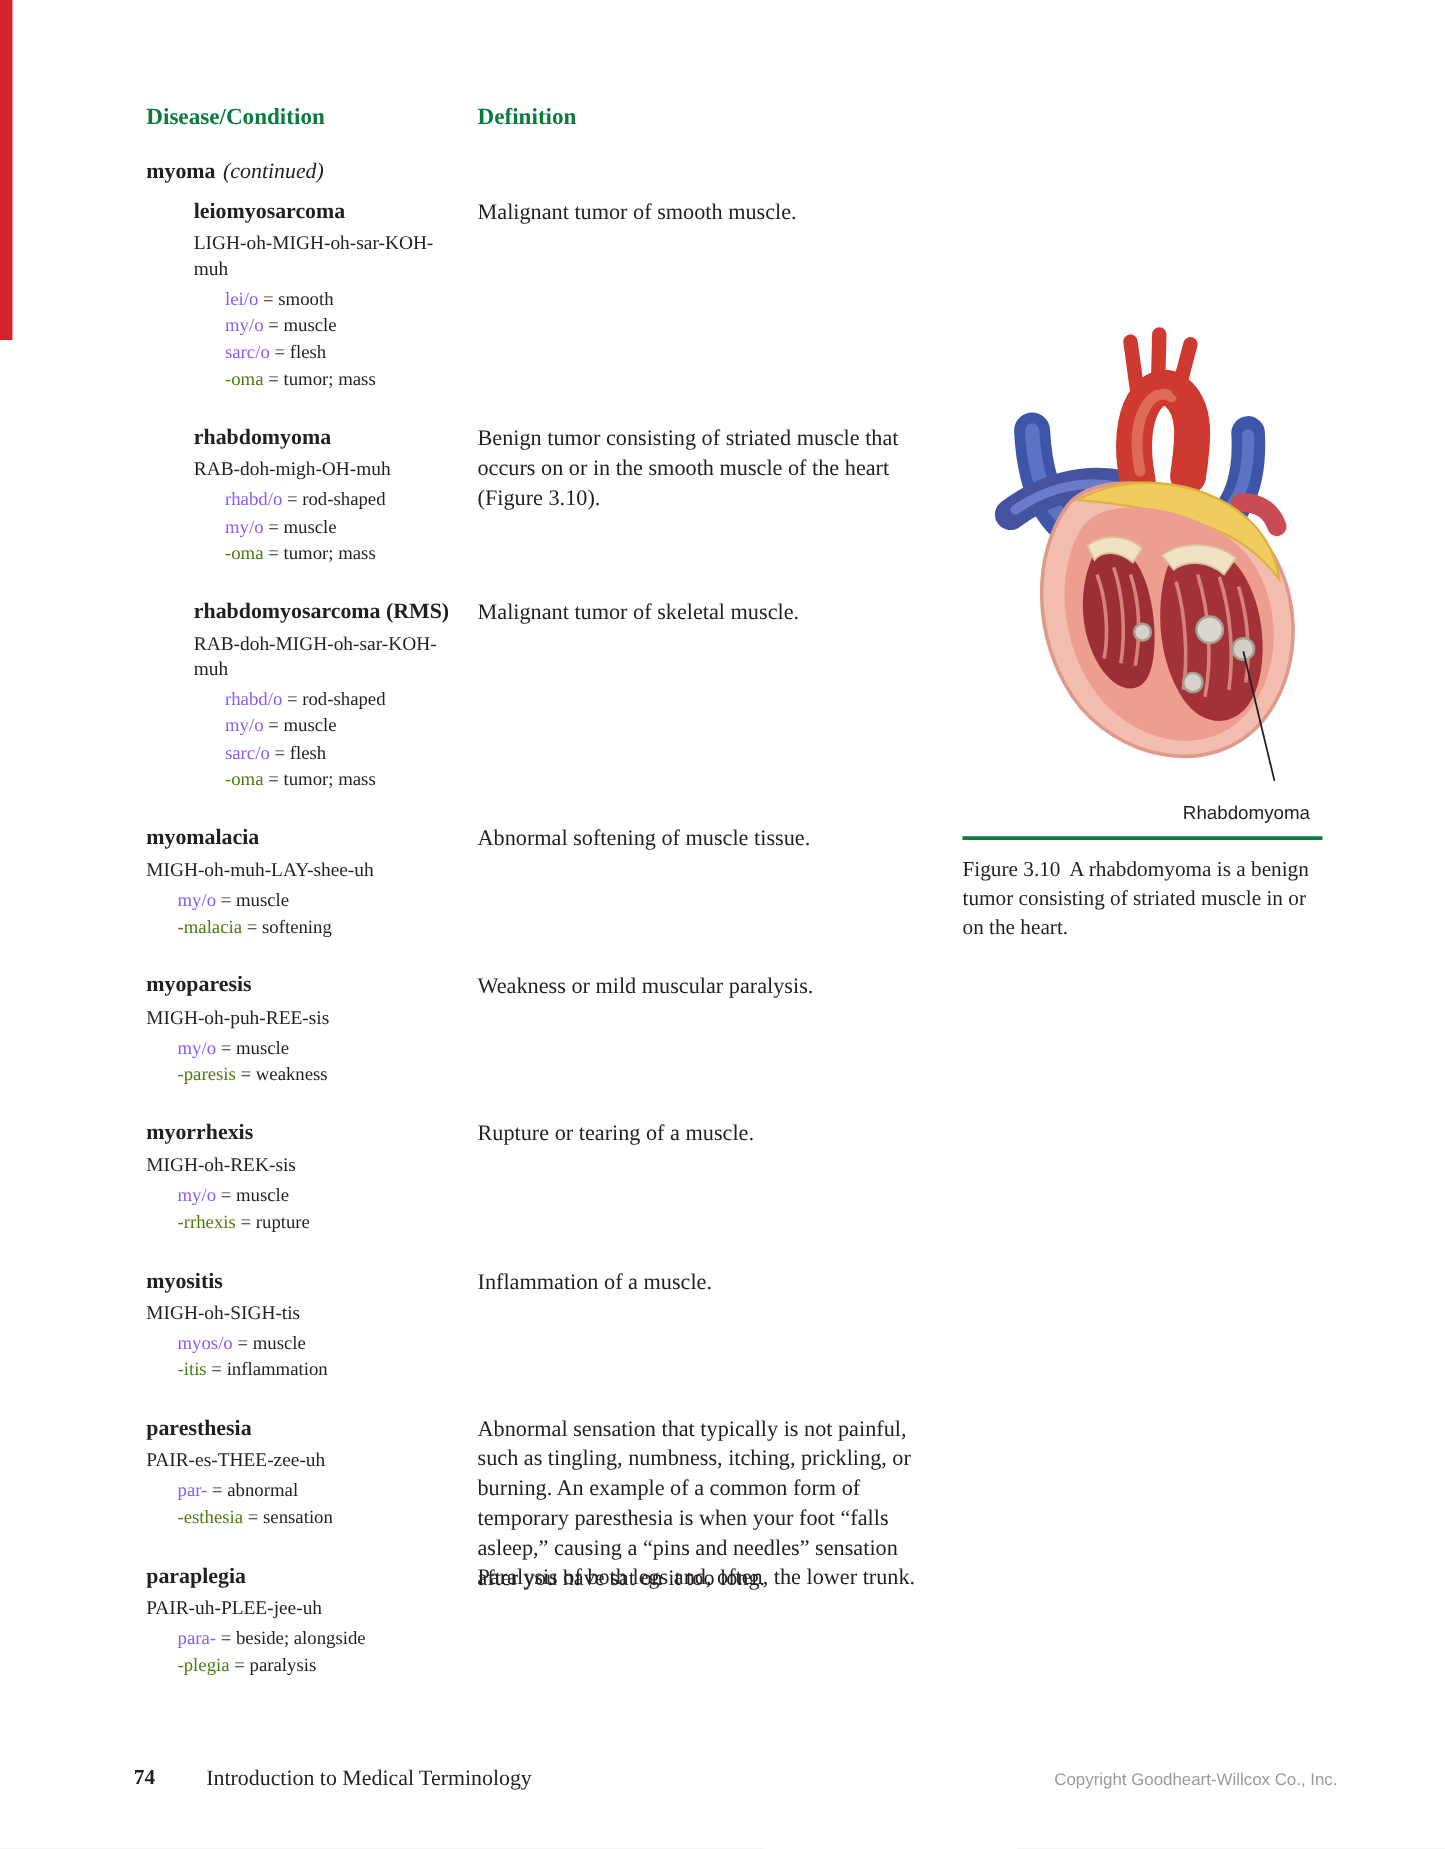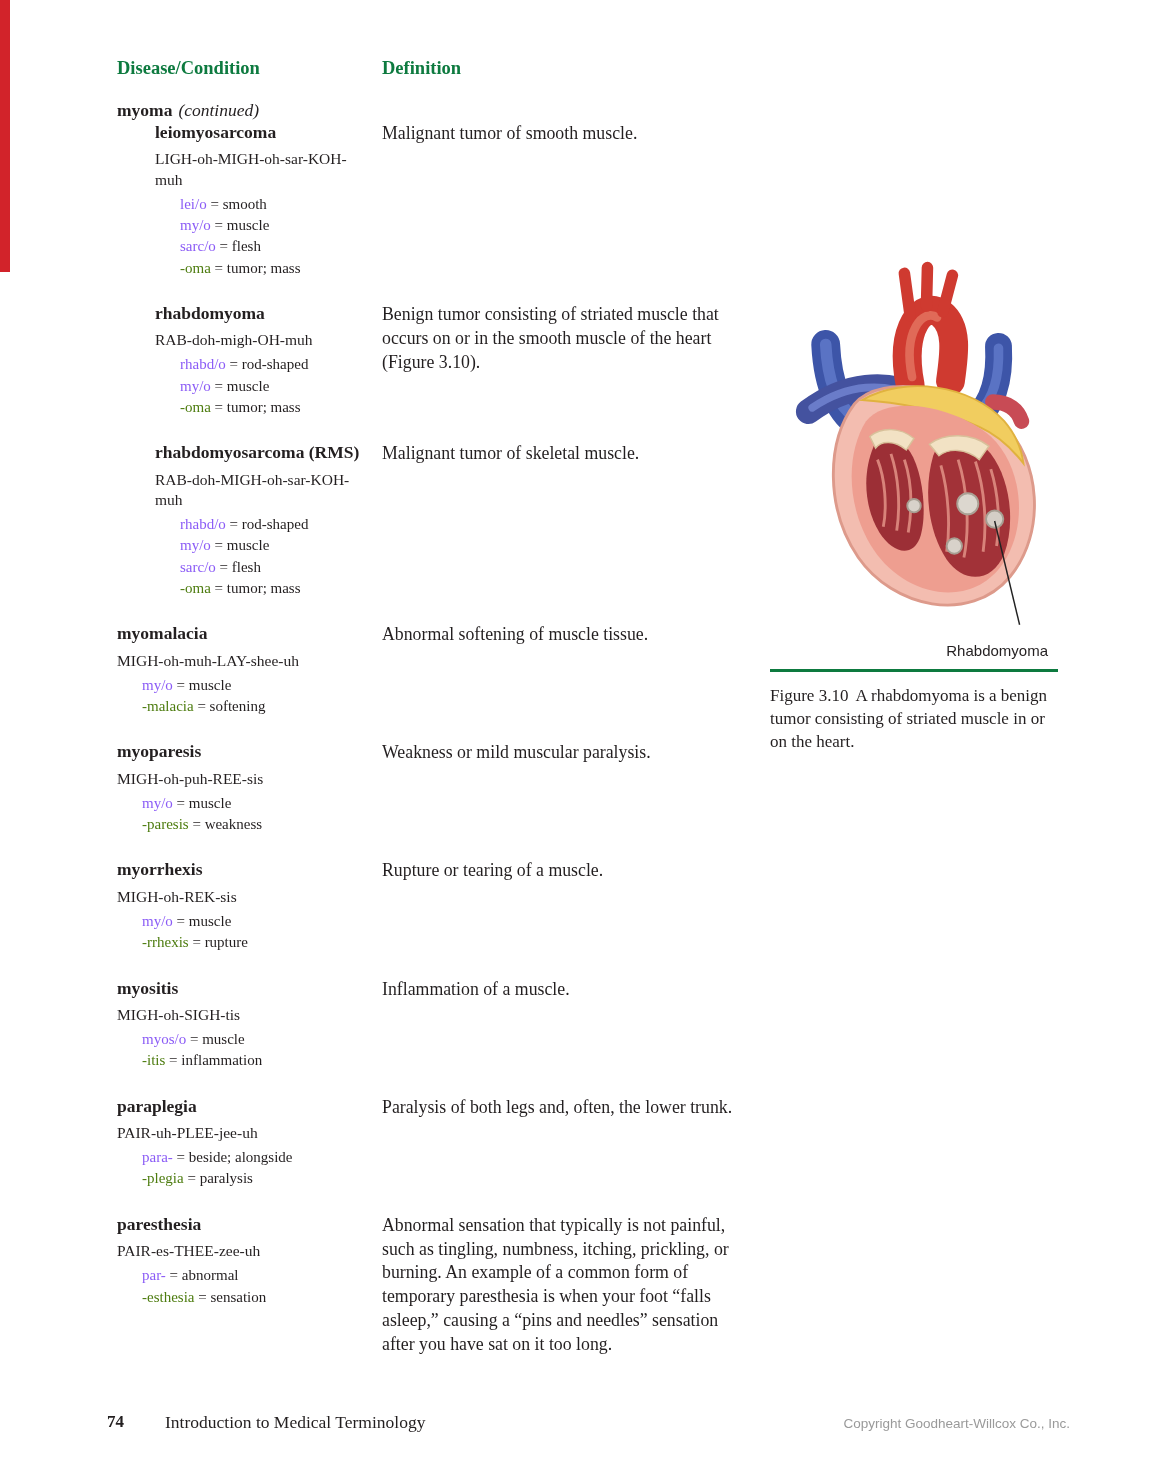--- a/index.html
+++ b/index.html
@@ -7,28 +7,28 @@
     position:relative;
     width:1156px;height:1479px;
     background:#ffffff;
     font-family:"Liberation Serif", serif;
     color:#231f20;
     overflow:hidden;
     margin:0 auto;
   }
   .redbar{position:absolute;left:0;top:0;width:10px;height:272px;background:#d2232a;}
 
-  .content{position:absolute;left:117px;top:58px;width:660px;}
+  .content{position:absolute;left:117px;top:84px;width:660px;}
 
   .cols-header{position:relative;height:42px;}
   .col-h{font-weight:bold;font-size:18.5px;color:#0d7a3f;position:absolute;top:0;}
   .col-h.c1{left:0;}
   .col-h.c2{left:265px;text-align:right;}
 
-  .continued{font-size:17.5px;}
+  .continued{margin-bottom:10px;font-size:17.5px;}
   .continued .cterm{font-weight:bold;}
   .continued .cnote{font-style:italic;margin-left:6px;}
 
   .entry{position:relative;margin-bottom:23px;min-height:40px;}
   .entry .termcol{width:205px;}
   .entry.sub .termcol{margin-left:38px;}
   .term{font-weight:bold;font-size:17.5px;line-height:1.28;}
   .pron{font-size:15.5px;line-height:1.3;margin-top:6px;}
   .parts{margin-top:4px;margin-left:25px;font-size:15px;line-height:1.42;}
   .part.root{color:#8b5cf6;}
@@ -150,40 +150,40 @@
         <div class="parts">
               <div class="part-line"><span class="part root">myos/o</span><span> = </span><span>muscle</span></div>
               <div class="part-line"><span class="part suffix">-itis</span><span> = </span><span>inflammation</span></div>
             </div>
       </div>
       <div class="definition">Inflammation of a muscle.</div>
     </div>
 
     <div class="entry">
       <div class="termcol">
+        <div class="term">paresthesia</div>
+        <div class="pron">PAIR-es-THEE-zee-uh</div>
+        <div class="parts">
+              <div class="part-line"><span class="part root">par-</span><span> = </span><span>abnormal</span></div>
+              <div class="part-line"><span class="part suffix">-esthesia</span><span> = </span><span>sensation</span></div>
+            </div>
+      </div>
+      <div class="definition">Abnormal sensation that typically is not painful, such as tingling, numbness, itching, prickling, or burning. An example of a common form of temporary paresthesia is when your foot “falls asleep,” causing a “pins and needles” sensation after you have sat on it too long.</div>
+    </div>
+
+    <div class="entry">
+      <div class="termcol">
         <div class="term">paraplegia</div>
         <div class="pron">PAIR-uh-PLEE-jee-uh</div>
         <div class="parts">
               <div class="part-line"><span class="part root">para-</span><span> = </span><span>beside; alongside</span></div>
               <div class="part-line"><span class="part suffix">-plegia</span><span> = </span><span>paralysis</span></div>
             </div>
       </div>
       <div class="definition">Paralysis of both legs and, often, the lower trunk.</div>
-    </div>
-
-    <div class="entry">
-      <div class="termcol">
-        <div class="term">paresthesia</div>
-        <div class="pron">PAIR-es-THEE-zee-uh</div>
-        <div class="parts">
-              <div class="part-line"><span class="part root">par-</span><span> = </span><span>abnormal</span></div>
-              <div class="part-line"><span class="part suffix">-esthesia</span><span> = </span><span>sensation</span></div>
-            </div>
-      </div>
-      <div class="definition">Abnormal sensation that typically is not painful, such as tingling, numbness, itching, prickling, or burning. An example of a common form of temporary paresthesia is when your foot “falls asleep,” causing a “pins and needles” sensation after you have sat on it too long.</div>
     </div>
   </div>
   </div>
 
   <div class="figure">
     <svg class="heart-svg" viewBox="0 0 300 400" aria-hidden="true">
 
       <path d="M58,90 C60,130 70,160 95,175" stroke="#3d55a8" stroke-width="30" fill="none" stroke-linecap="round"></path>
       <path d="M58,90 C60,126 68,152 90,168" stroke="#5a73c4" stroke-width="12" fill="none" stroke-linecap="round"></path>
       <path d="M238,92 C240,128 232,152 214,168" stroke="#3d55a8" stroke-width="28" fill="none" stroke-linecap="round"></path>

